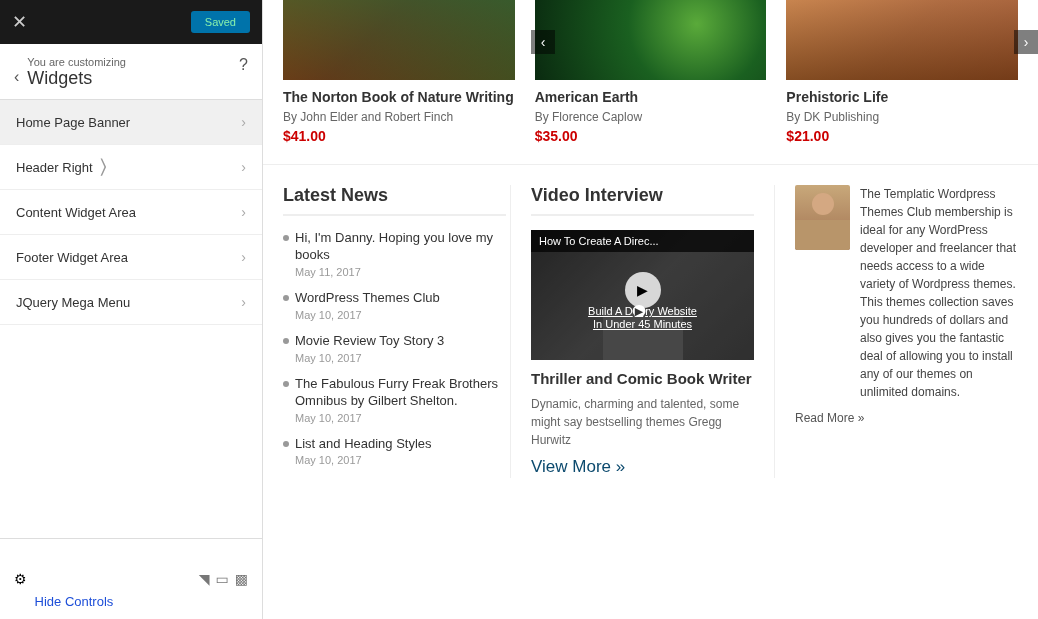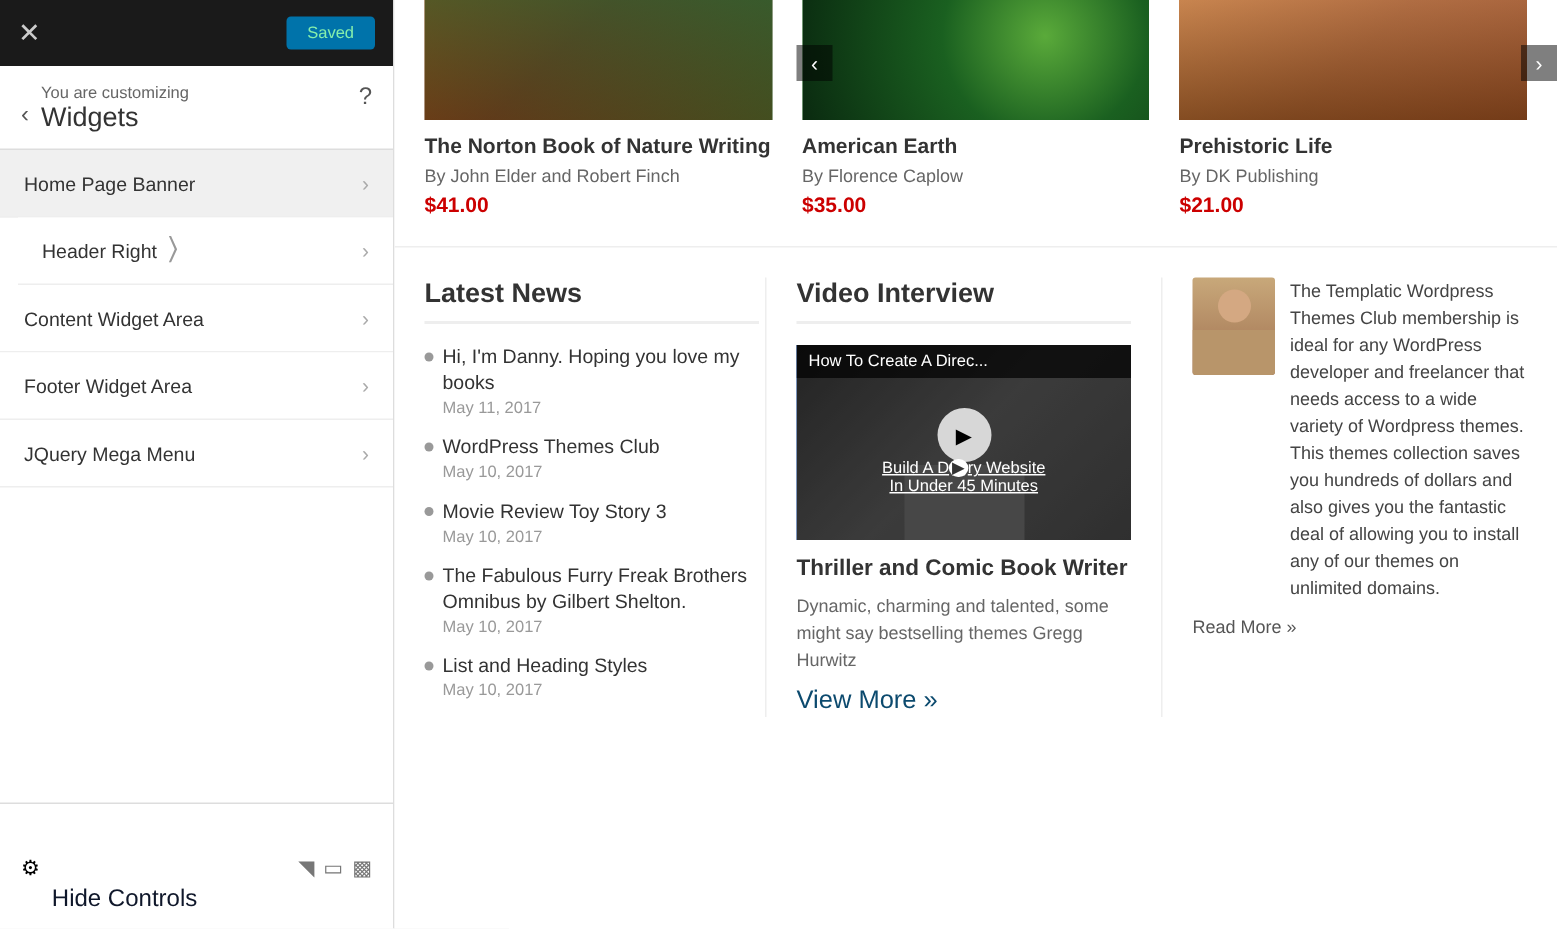--- a/index.html
+++ b/index.html
@@ -102,22 +102,22 @@
       padding: 10px 14px;
       display: flex;
       align-items: center;
       gap: 8px;
       background: #fff;
     }
     #bottom-bar .hide-controls {
       display: flex;
       align-items: center;
       gap: 6px;
-      font-size: 16px;
-      color: #0f172a;
+      font-size: 13px;
+      color: #1d4ed8;
       cursor: pointer;
       margin-top: 45px;
     }
     #bottom-bar .gear-icon { font-size: 14px; }
     #bottom-bar .view-icons {
       margin-left: auto;
       display: flex;
       gap: 6px;
     }
     #bottom-bar .view-icon {
@@ -435,21 +435,21 @@
       <div class="widgets-title">Widgets</div>
     </div>
     <button class="help-btn">?</button>
   </div>
 
   <div>
     <div class="nav-item active">
       <span class="label">Home Page Banner</span>
       <span class="arrow">›</span>
     </div>
-    <div class="nav-item" style="position:relative;margin-left:12px;">
+    <div class="nav-item" style="position:relative;">
       <span class="label">Header Right</span>
       <span style="position:absolute; left:100px; top:10px; font-size:20px; color:#999;">〉</span>
       <span class="arrow">›</span>
     </div>
     <div class="nav-item">
       <span class="label">Content Widget Area</span>
       <span class="arrow">›</span>
     </div>
     <div class="nav-item">
       <span class="label">Footer Widget Area</span>

